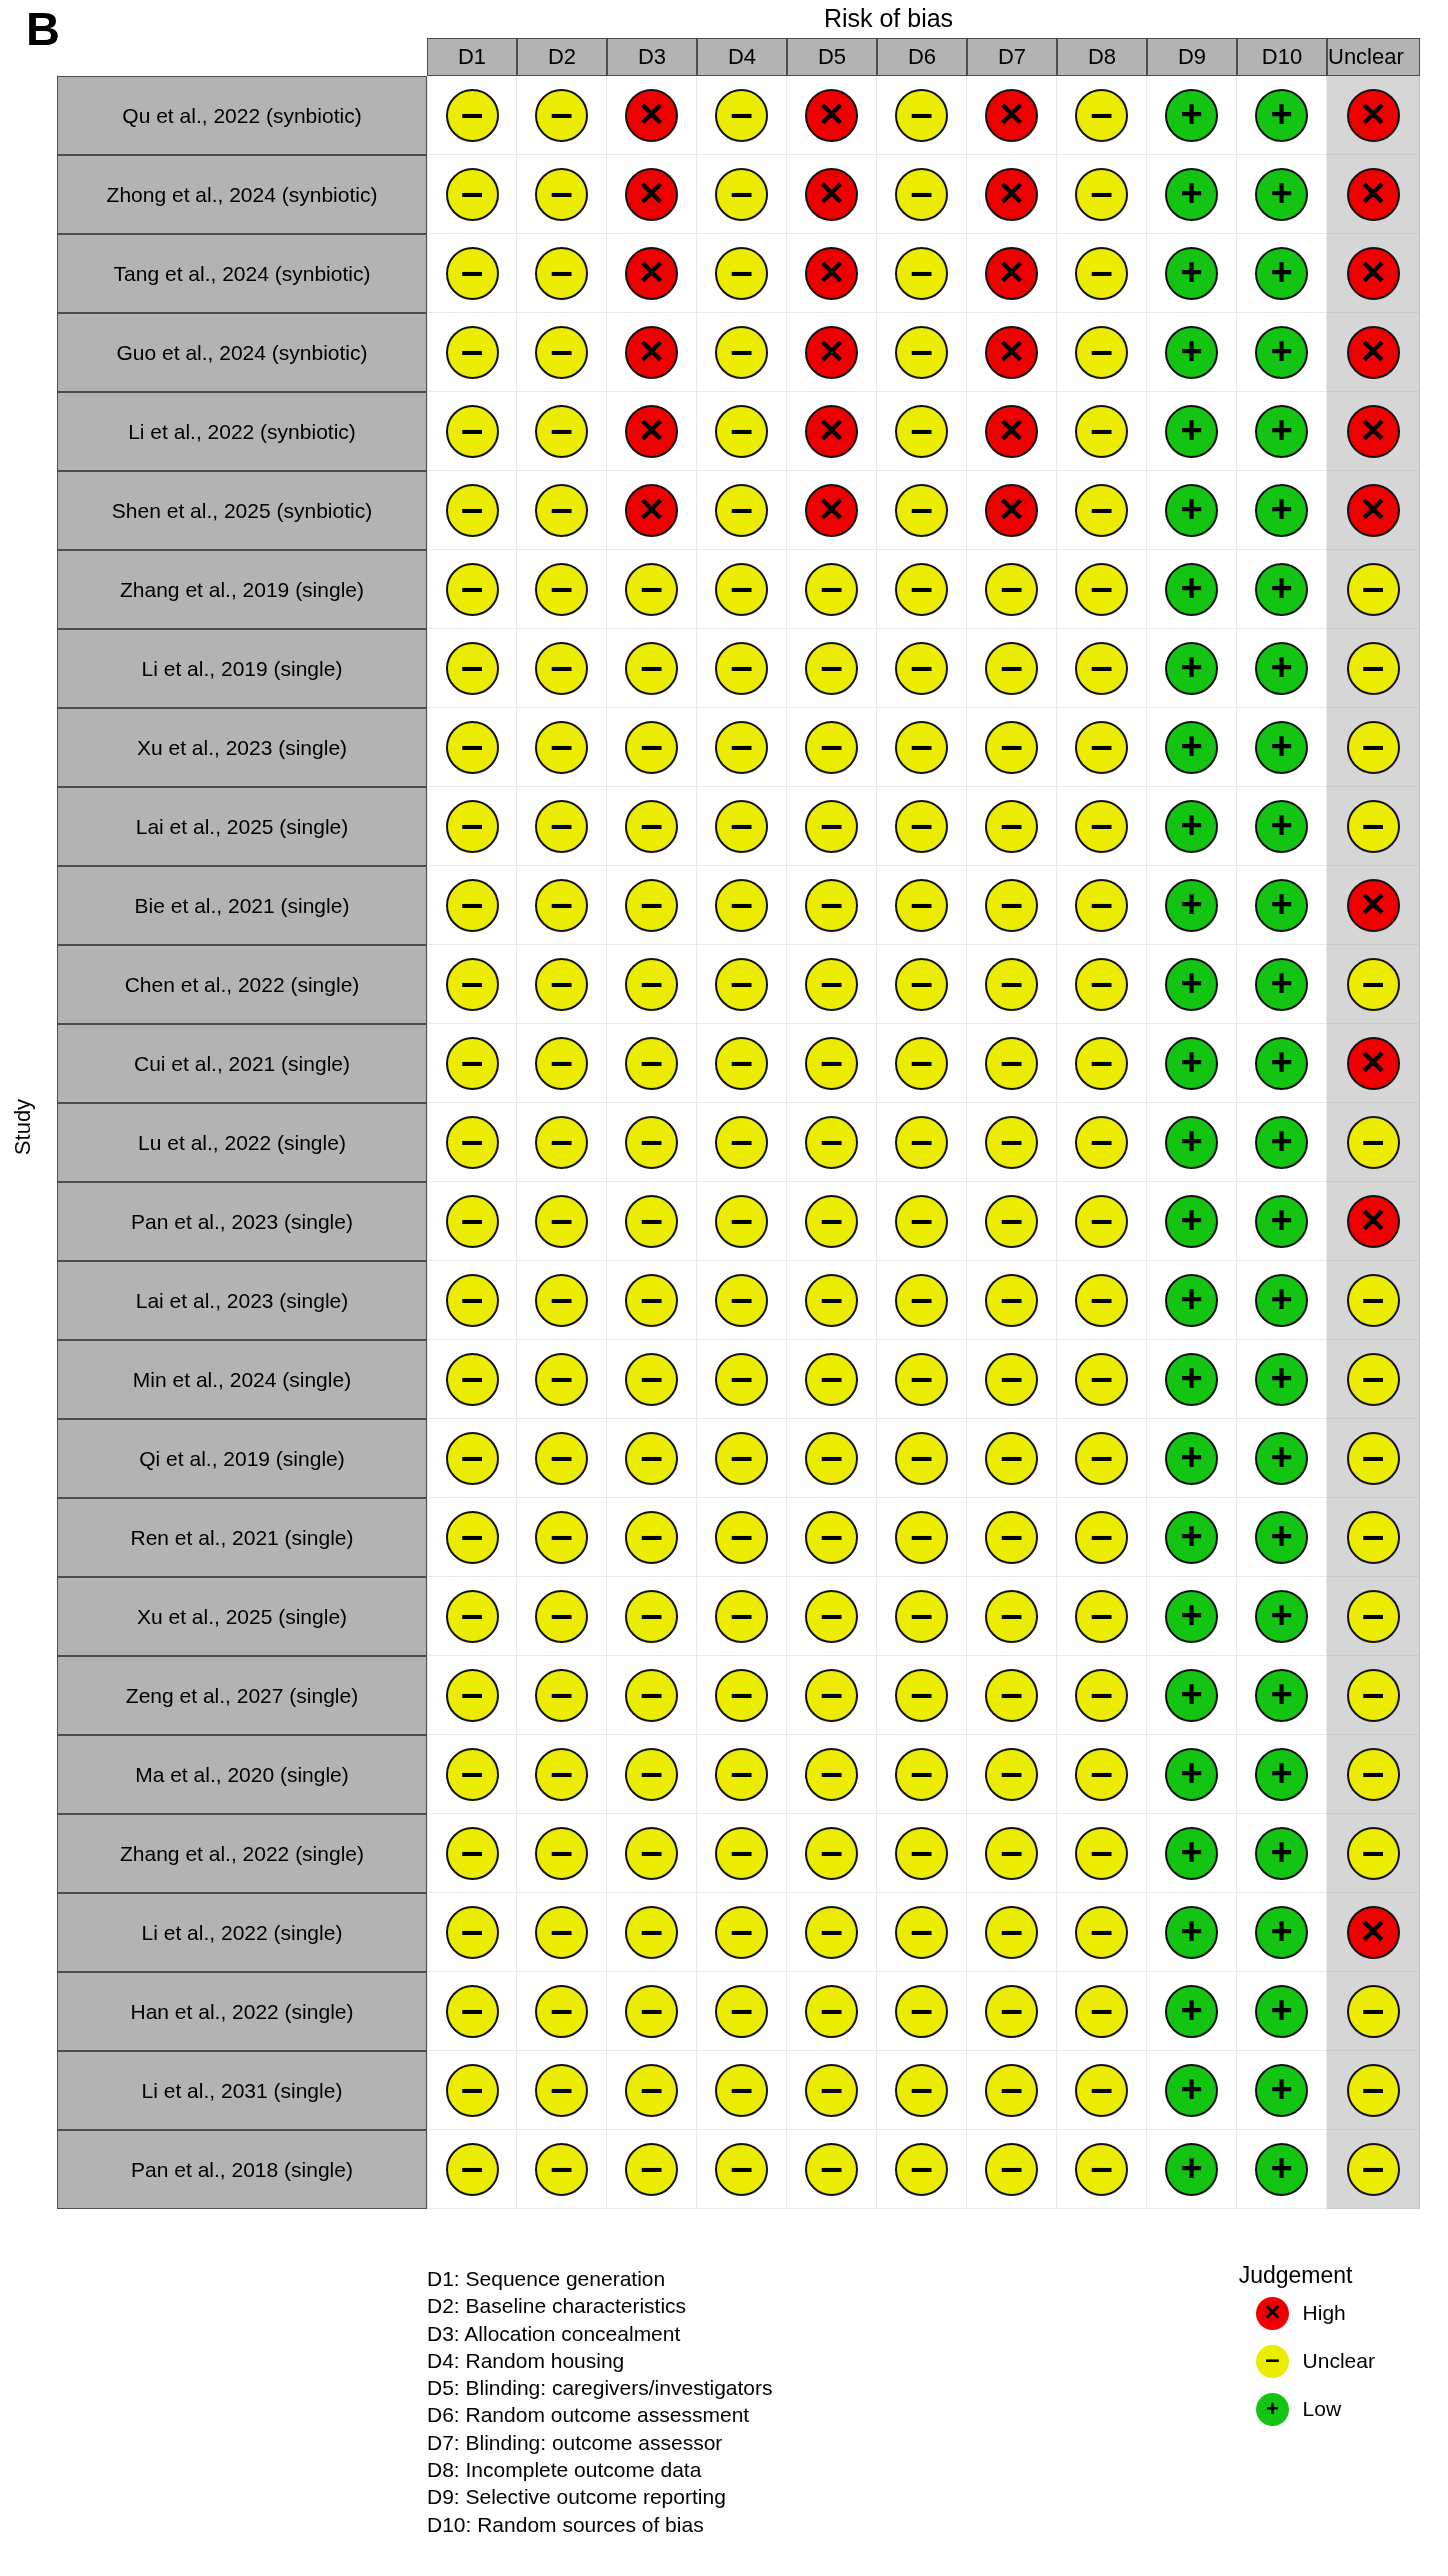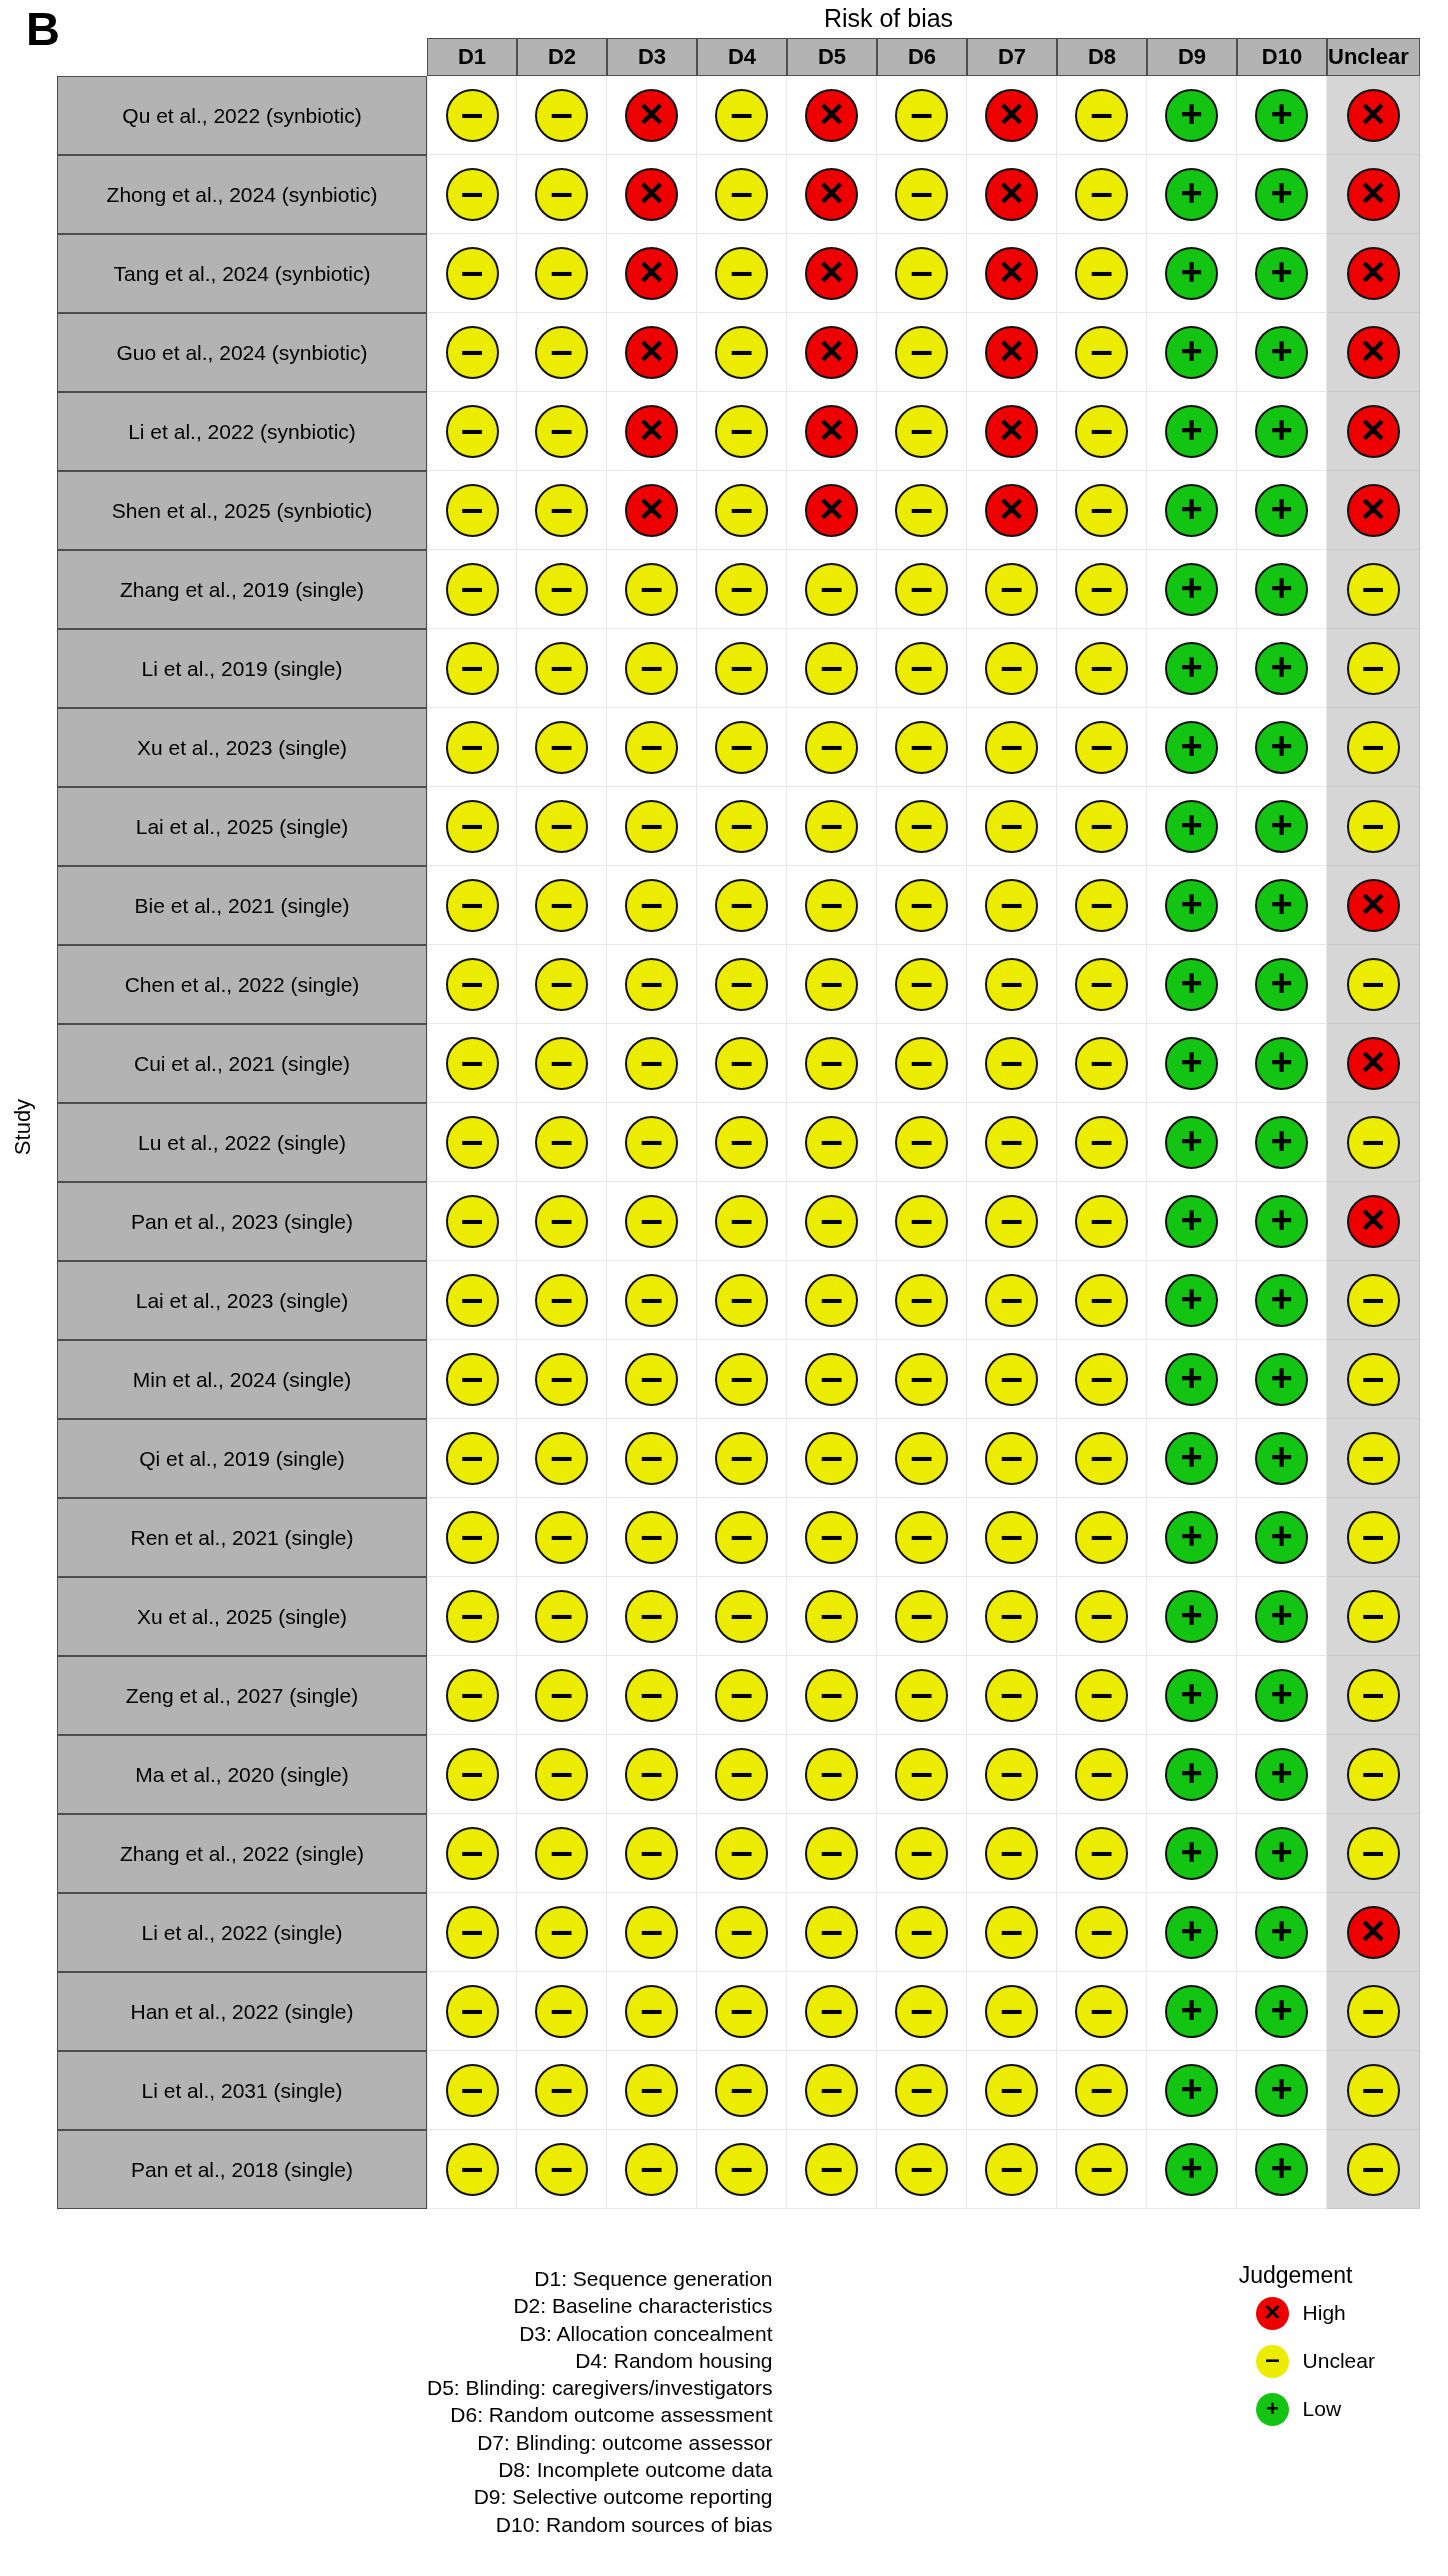--- a/index.html
+++ b/index.html
@@ -63,21 +63,21 @@
 
   
   .hdr-blank { width: 370px; height: 38px; background: #ffffff; }
   .hdr-dom {
     width: 90px; height: 38px;
     background: #b3b3b3;
     border: 1.2px solid #4d4d4d;
     text-align: center;
     vertical-align: middle;
     font-size: 22px;
-    font-weight: bold;
+    font-weight: normal;
   }
   .hdr-dom.overall-hdr {
     width: 93px;
     text-align: left;
     padding-left: 0px;
     overflow: hidden;
     white-space: nowrap;
   }
 
   
@@ -143,21 +143,20 @@
   .dot.low .glyph { font-size: 38px; margin-top: -2.5px; }
   .dot.high .glyph { font-size: 33px; margin-top: -1.2px; }
 
   
   #domain-key {
     position: absolute;
     left: 427px;
     top: 2265px;
     font-size: 21px;
     line-height: 1.30;
-    text-align: right;
   }
   #domain-key div { white-space: nowrap; }
 
   
   #judgement-legend {
     position: absolute;
     left: 1256px;
     top: 2262px;
     width: 186px;
   }

